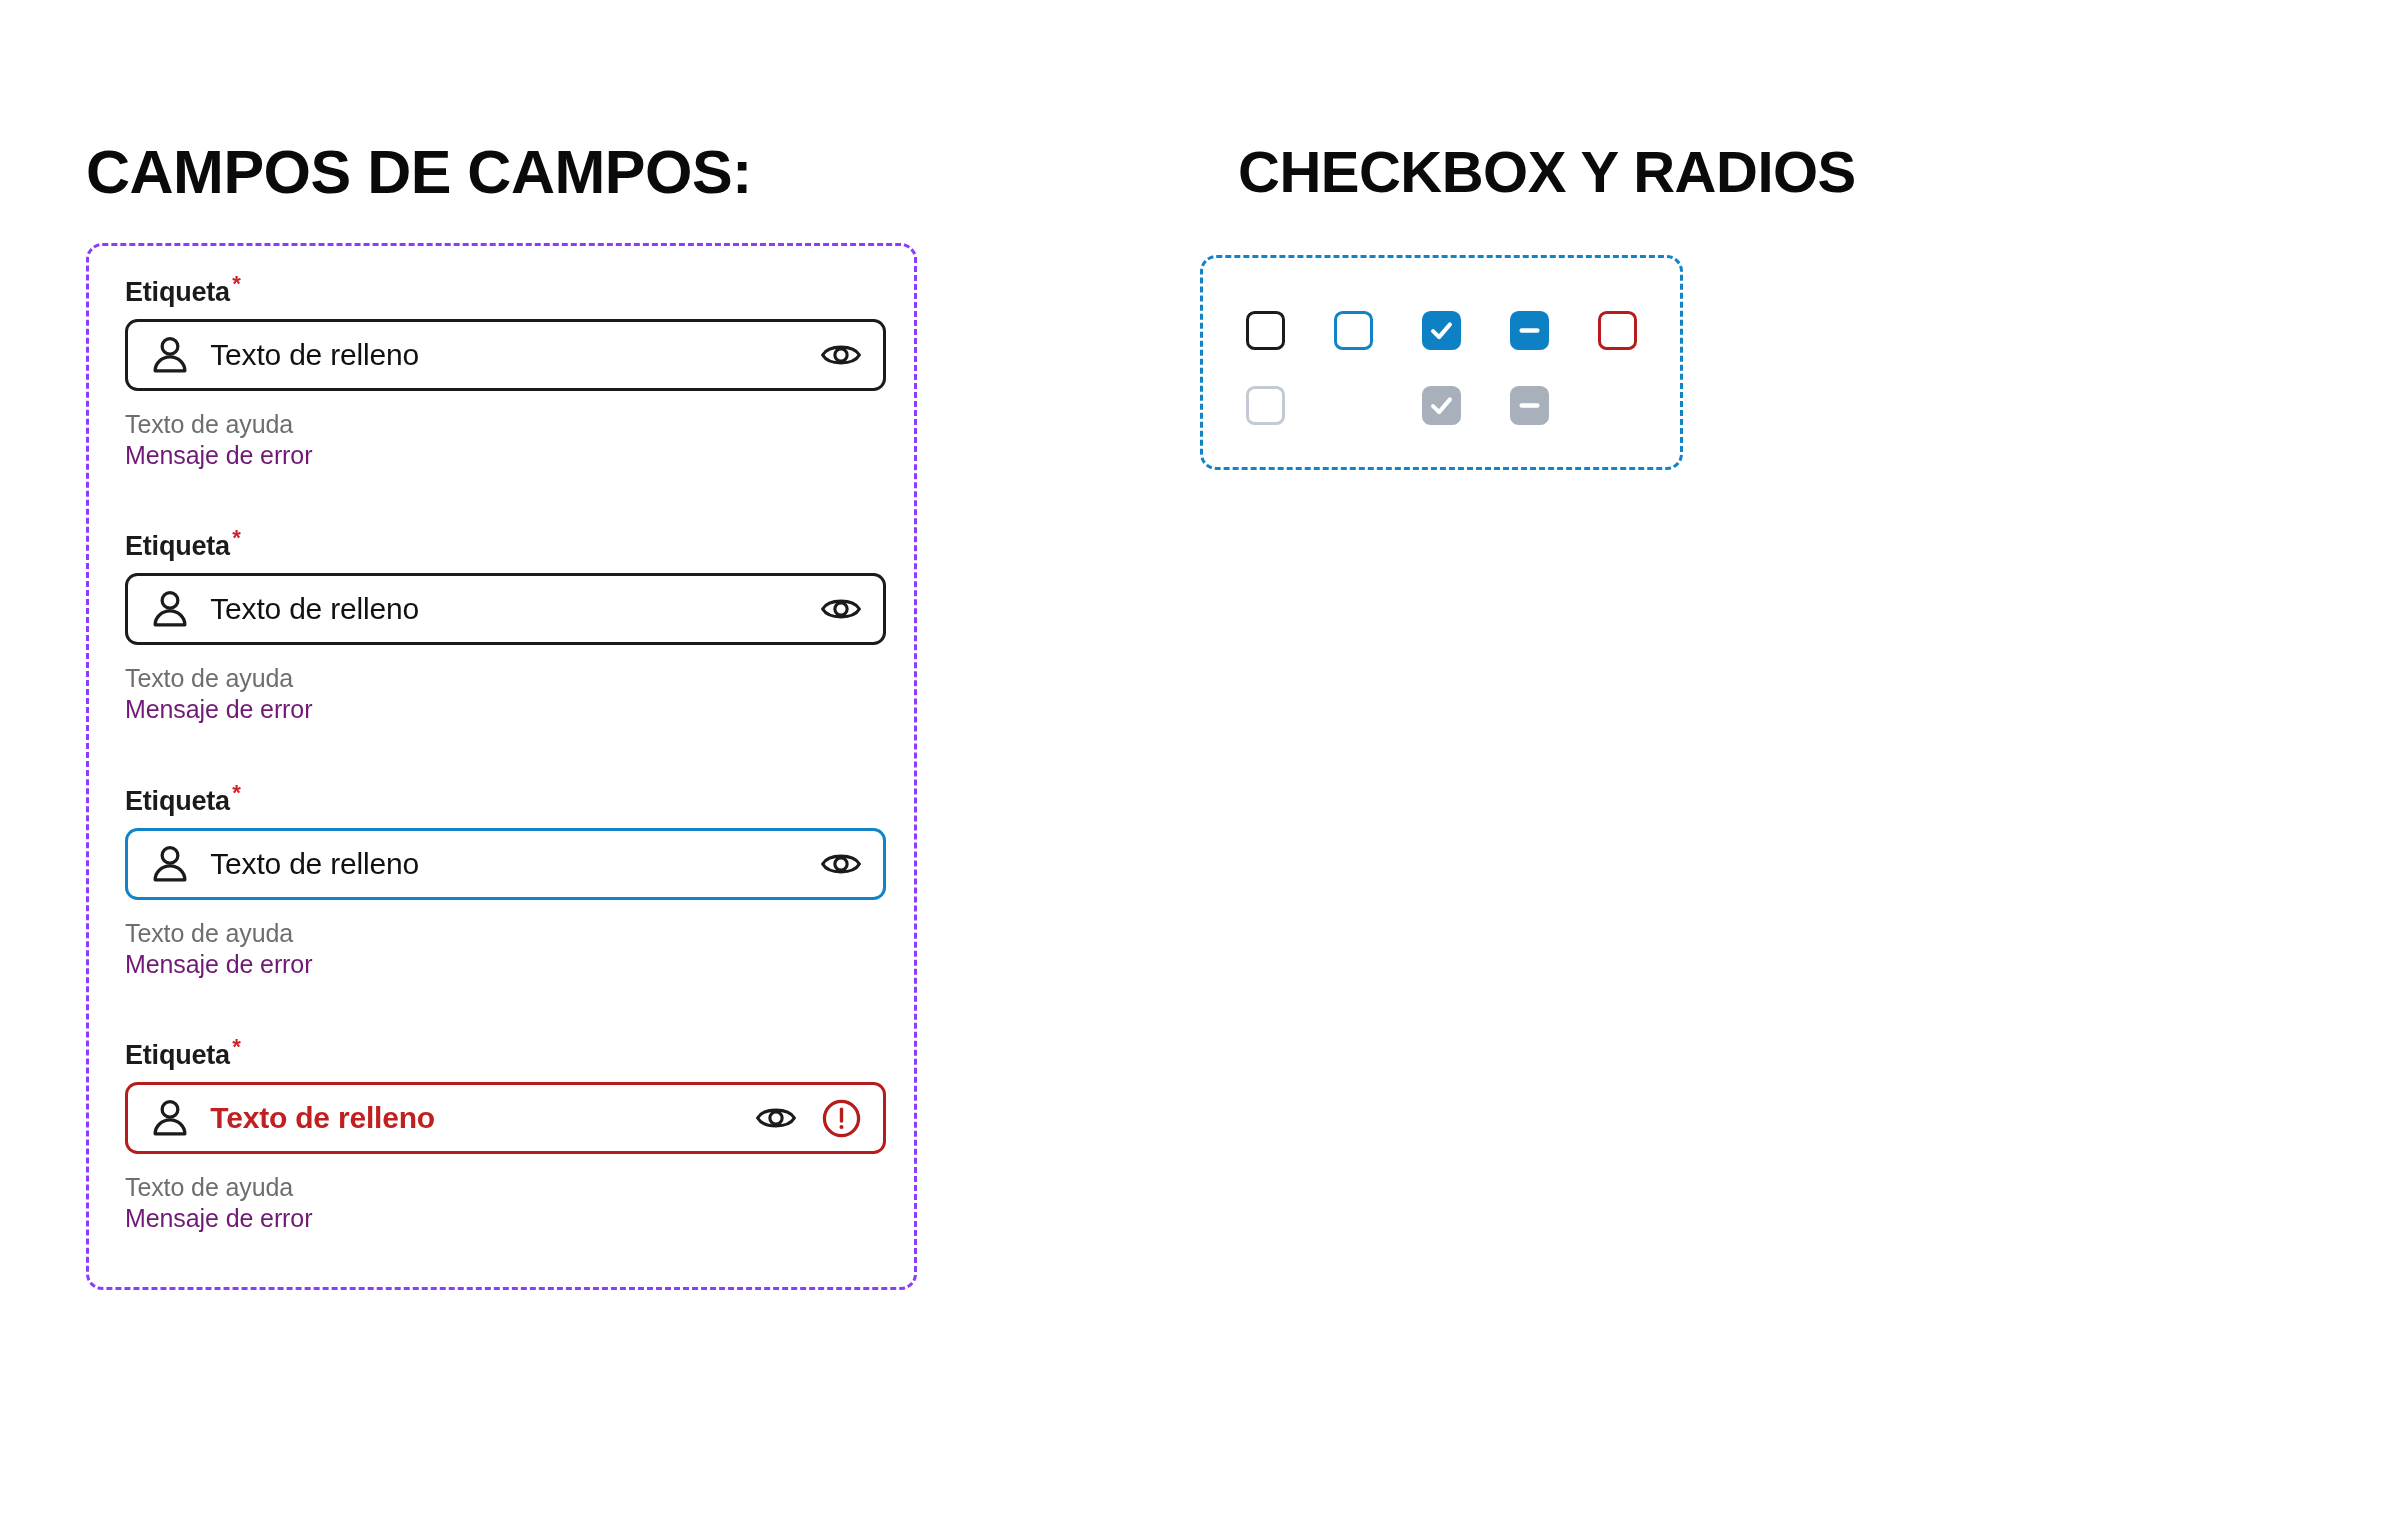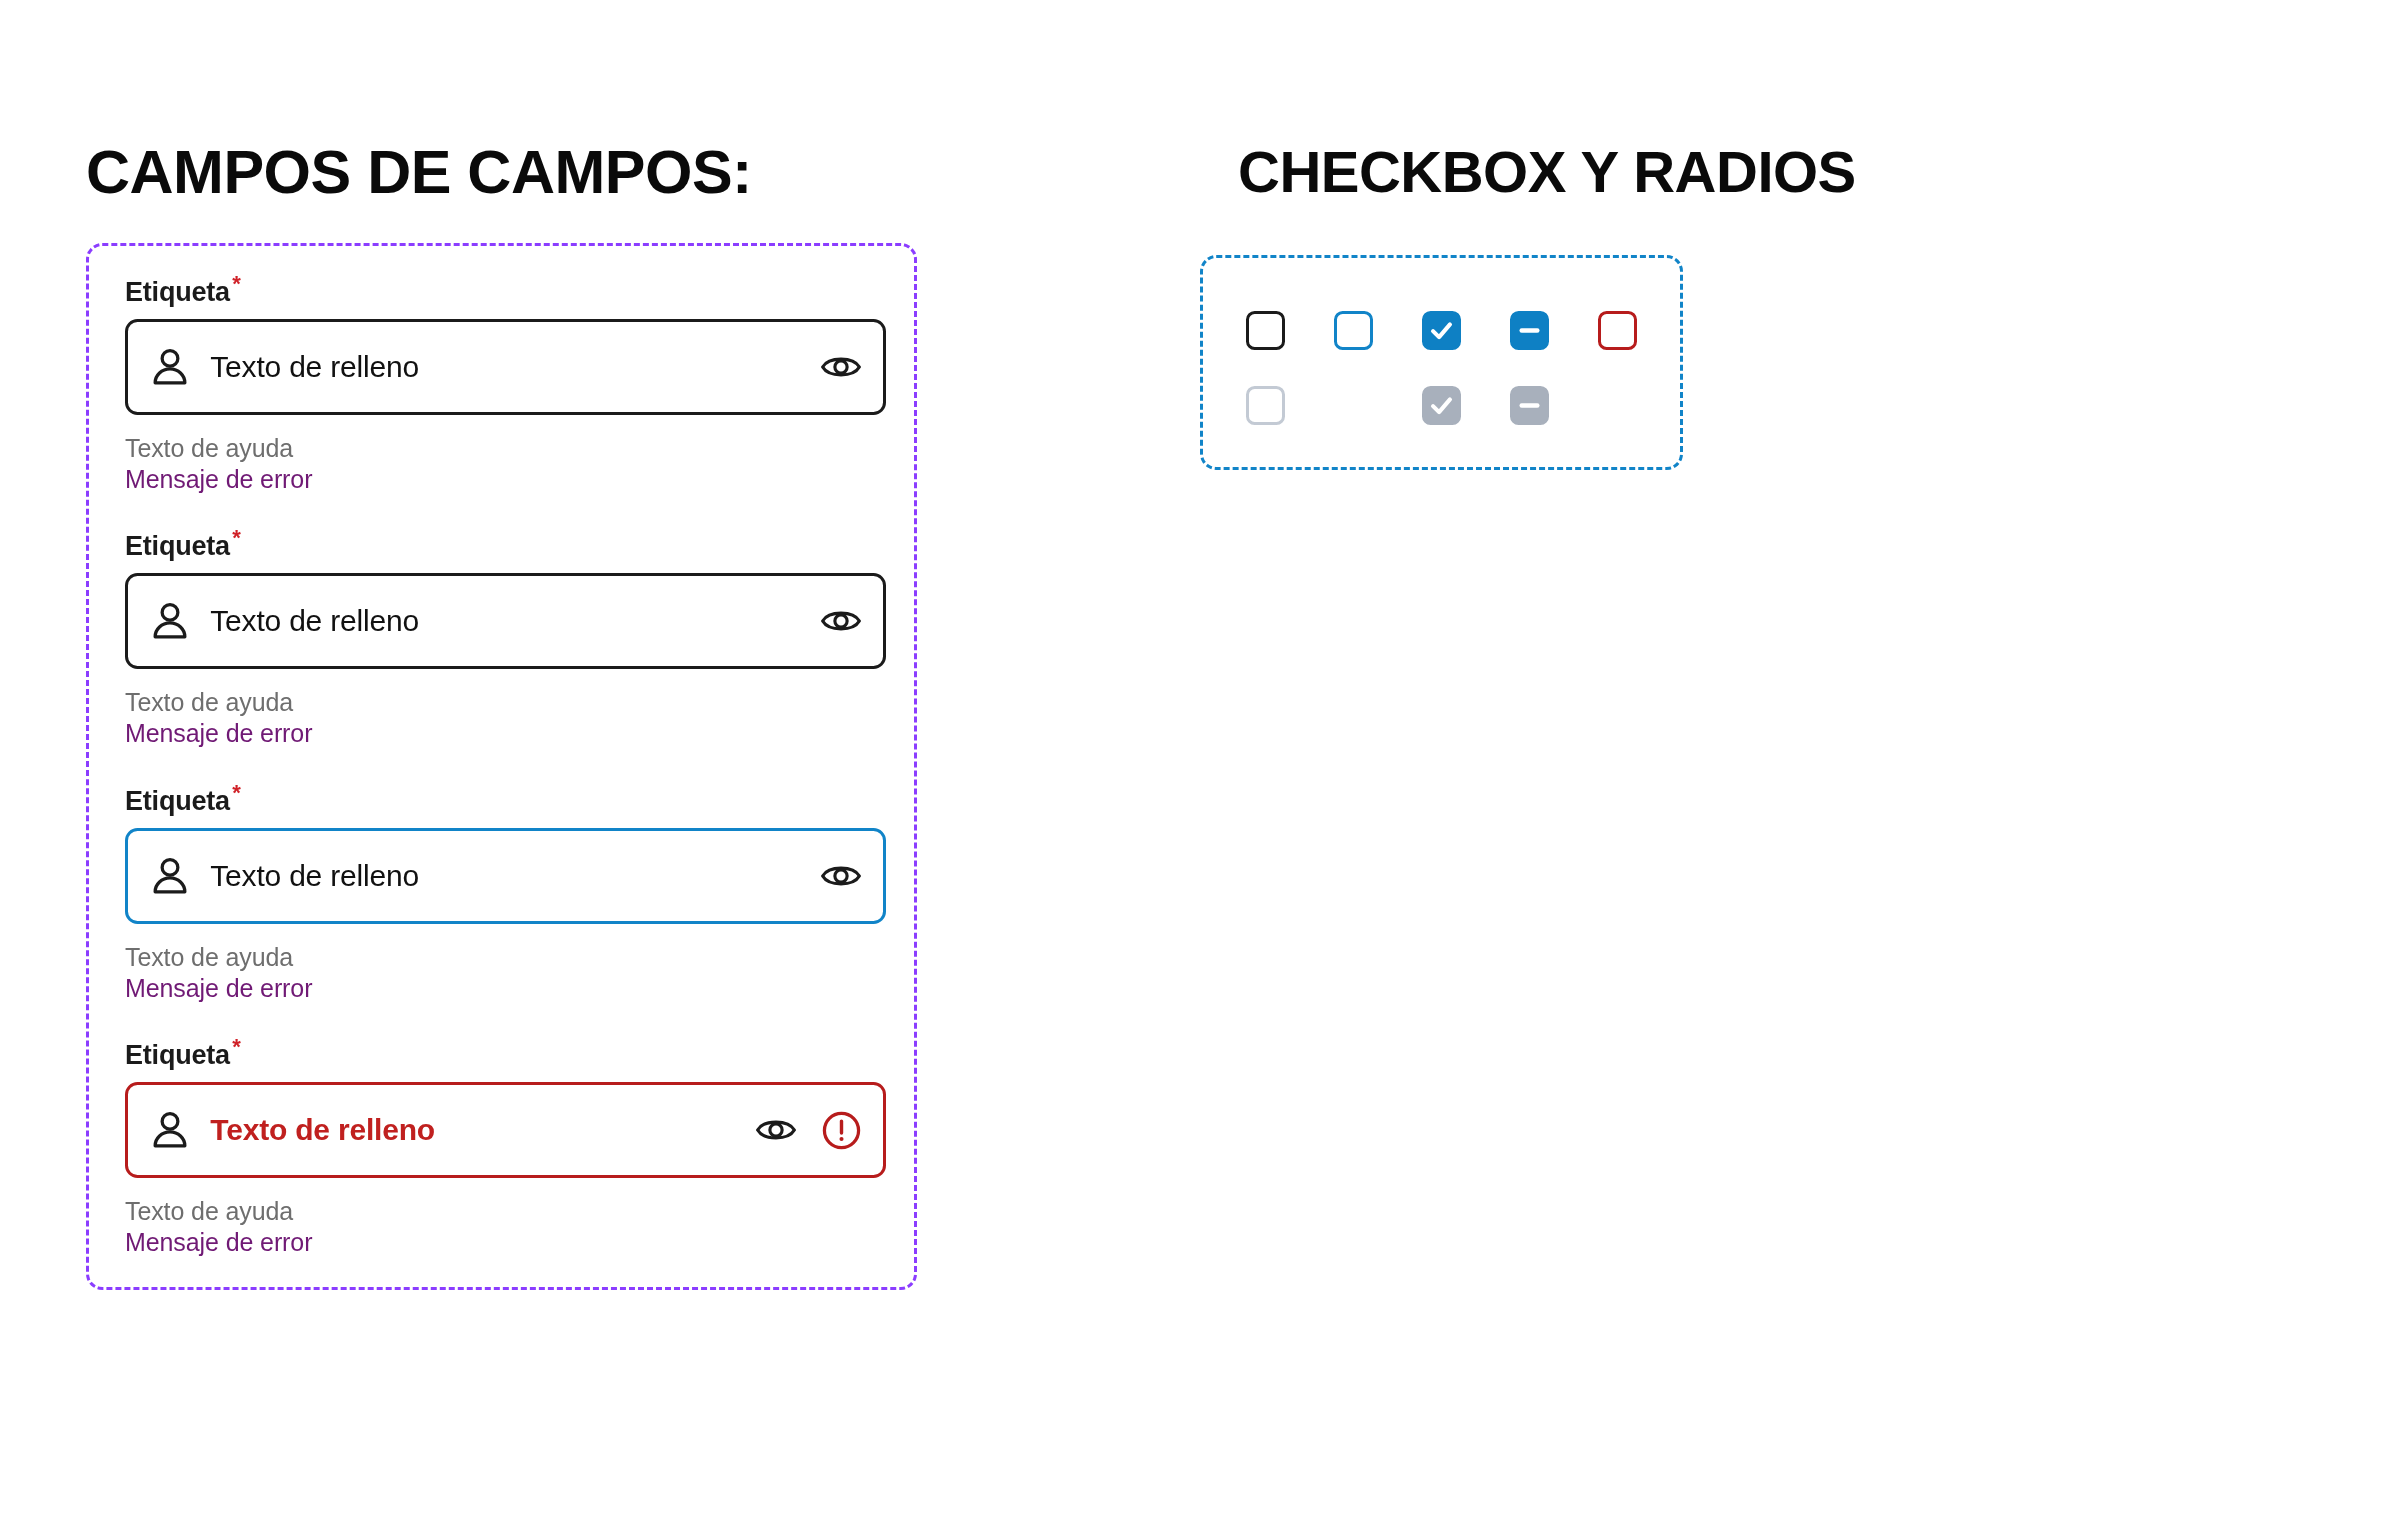--- a/index.html
+++ b/index.html
@@ -58,21 +58,21 @@
     color: #D02128;
     font-size: 22px;
     font-weight: 700;
     vertical-align: super;
     line-height: 1;
     margin-left: 2.4px;
   }
 
   .input-shell {
     margin-top: 13.4px;
-    height: 96px;
+    height: 72px;
     border-radius: 12.5px;
     background: #ffffff;
     display: flex;
     align-items: center;
     padding: 0 21px 0 19px;
     width: 761px;
   }
   .input-shell.default { border: 3.4px solid #1b1b1b; }
   .input-shell.focus   { border: 3.4px solid #1184C8; }
   .input-shell.error   { border: 3.4px solid #B71C1C; }

